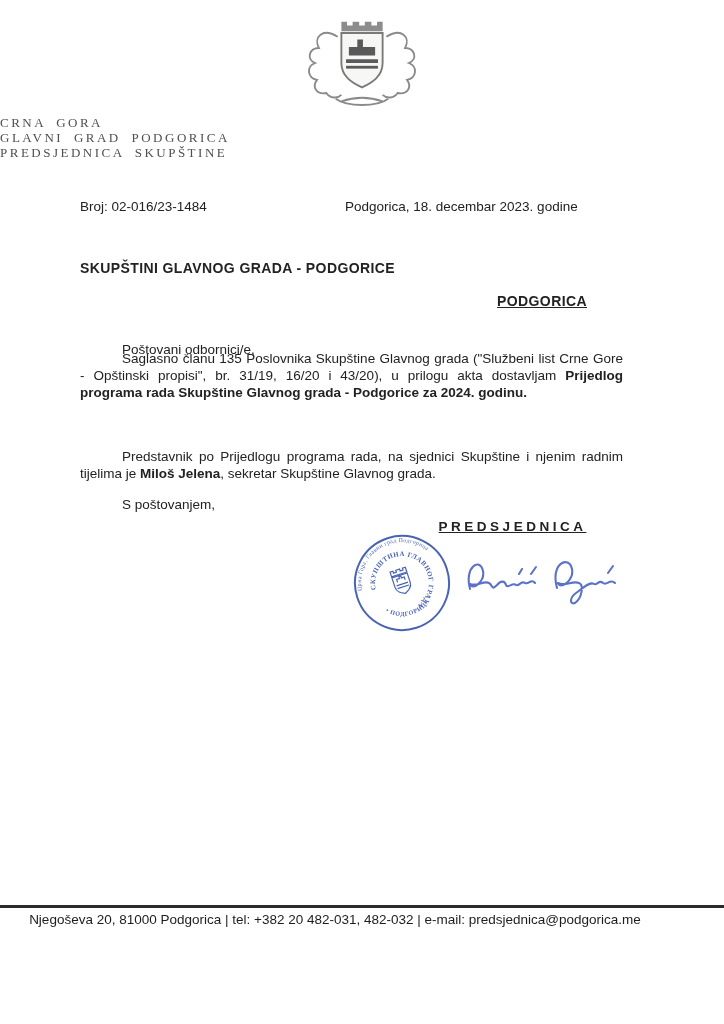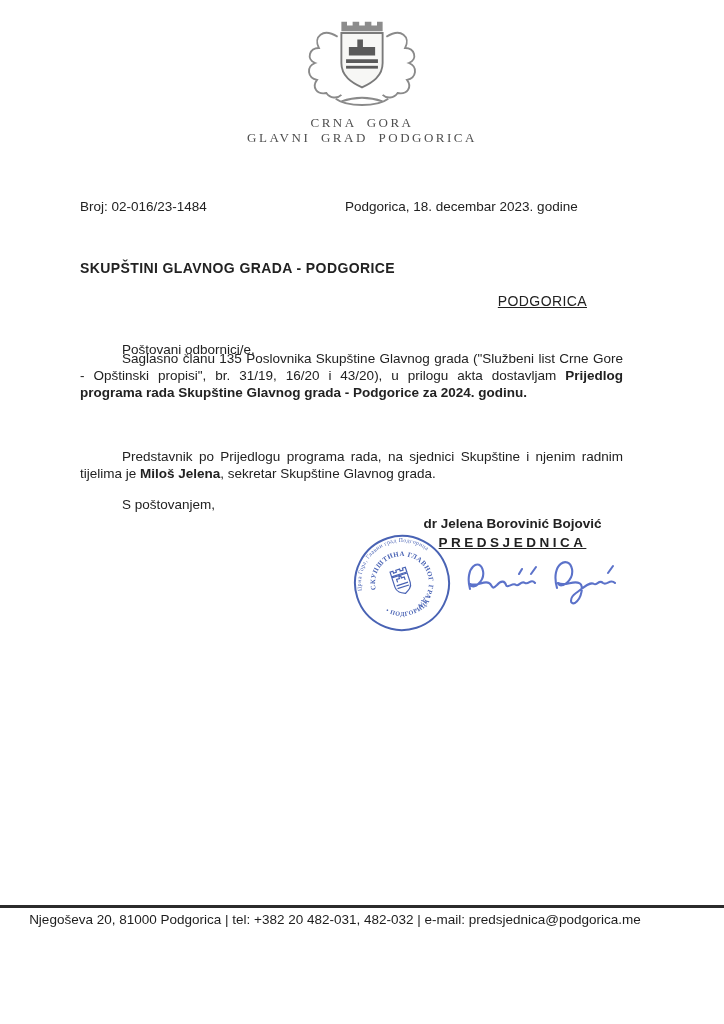--- a/index.html
+++ b/index.html
@@ -3,34 +3,34 @@
 <meta charset="utf-8">
 <style>
   html,body{margin:0;padding:0;background:#ffffff;}
   .page{
     position:relative;width:724px;height:1024px;background:#ffffff;
     font-family:"Liberation Sans",sans-serif;color:#222;overflow:hidden;
   }
   
   .coa{position:absolute;left:287px;top:12px;width:150px;height:102px;}
   .header-lines{
-    position:absolute;left:0;top:115px;width:724px;text-align:center;
+    position:absolute;left:0;top:115px;width:724px;text-align:left;
     font-family:"Liberation Serif",serif;color:#4f4f4f;
     font-size:13px;line-height:15px;letter-spacing:2.5px;word-spacing:5px;
   }
   
   .ref-number{position:absolute;left:80px;top:199px;font-size:13.5px;}
   .ref-date{position:absolute;left:345px;top:199px;font-size:13.5px;}
   
   .addressee{
     position:absolute;left:80px;top:260px;width:543px;text-align:left;
     font-size:14px;font-weight:bold;letter-spacing:.4px;
   }
   .addressee-city{
-    position:absolute;right:137px;top:293px;font-size:14px;font-weight:normal;
+    position:absolute;right:137px;top:293px;font-size:14px;font-weight:bold;
     text-decoration:underline;letter-spacing:.4px;
   }
   
   .salutation{position:absolute;left:122px;top:342px;font-size:13.5px;}
   .para{
     position:absolute;left:80px;width:543px;font-size:13.5px;line-height:17px;
     text-align:justify;text-indent:42px;
   }
   .para1{top:350px;}
   .para2{top:448px;}
@@ -64,38 +64,38 @@
     <path d="M58,18 v-10 h6 v4 h6 v-4 h7 v4 h6 v-4 h7 v4 h6 v-4 h6 v10 z" fill="#8c8c8c"></path>
     <path d="M58,20 h44 v32 c0,14 -11,21 -22,26 c-11,-5 -22,-12 -22,-26 z" fill="#f7f7f5" stroke="#7a7a7a" stroke-width="2"></path>
     <path d="M66,44 v-9 h9 v-8 h6 v8 h13 v9 z" fill="#5a5a5a"></path>
     <rect x="63" y="48" width="34" height="4" fill="#5a5a5a"></rect>
     <rect x="63" y="55" width="34" height="3" fill="#5a5a5a"></rect>
   </svg>
 
   <div class="header-lines">
     <div>CRNA GORA</div>
     <div>GLAVNI GRAD PODGORICA</div>
+    <div>PREDSJEDNICA SKUPŠTINE</div>
   </div>
 
   <div class="ref-number">Broj: 02-016/23-1484</div>
   <div class="ref-date">Podgorica, 18. decembar 2023. godine</div>
 
   <div class="addressee">SKUPŠTINI GLAVNOG GRADA - PODGORICE</div>
   <div class="addressee-city">PODGORICA</div>
 
   <div class="salutation">Poštovani odbornici/e,</div>
 
   <div class="para para1"><span>Saglasno članu 135 Poslovnika Skupštine Glavnog grada ("Službeni list Crne Gore - Opštinski propisi", br. 31/19, 16/20 i 43/20), u prilogu akta dostavljam </span><span class="b">Prijedlog programa rada Skupštine Glavnog grada - Podgorice za 2024. godinu.</span></div>
 
   <div class="para para2"><span>Predstavnik po Prijedlogu programa rada, na sjednici Skupštine i njenim radnim tijelima je </span><span class="b">Miloš Jelena</span><span>, sekretar Skupštine Glavnog grada.</span></div>
 
   <div class="closing">S poštovanjem,</div>
 
   <div class="sig-block">
-    <div class="sig-name">dr Jelena Borovinić Bojović</div>
     <div class="sig-title">PREDSJEDNICA</div>
   </div>
 
   <svg class="stamp" viewBox="0 0 100 100">
     <defs>
       <path id="arcOuter" d="M50,50 m-41,0 a41,41 0 1,1 82,0 a41,41 0 1,1 -82,0"></path>
       <path id="arcInner" d="M50,50 m-27,0 a27,27 0 1,1 54,0 a27,27 0 1,1 -54,0"></path>
       <path id="arcBottom" d="M50,50 m-33,0 a33,33 0 1,0 66,0"></path>
     </defs>
     <g transform="rotate(-18 50 50)">

